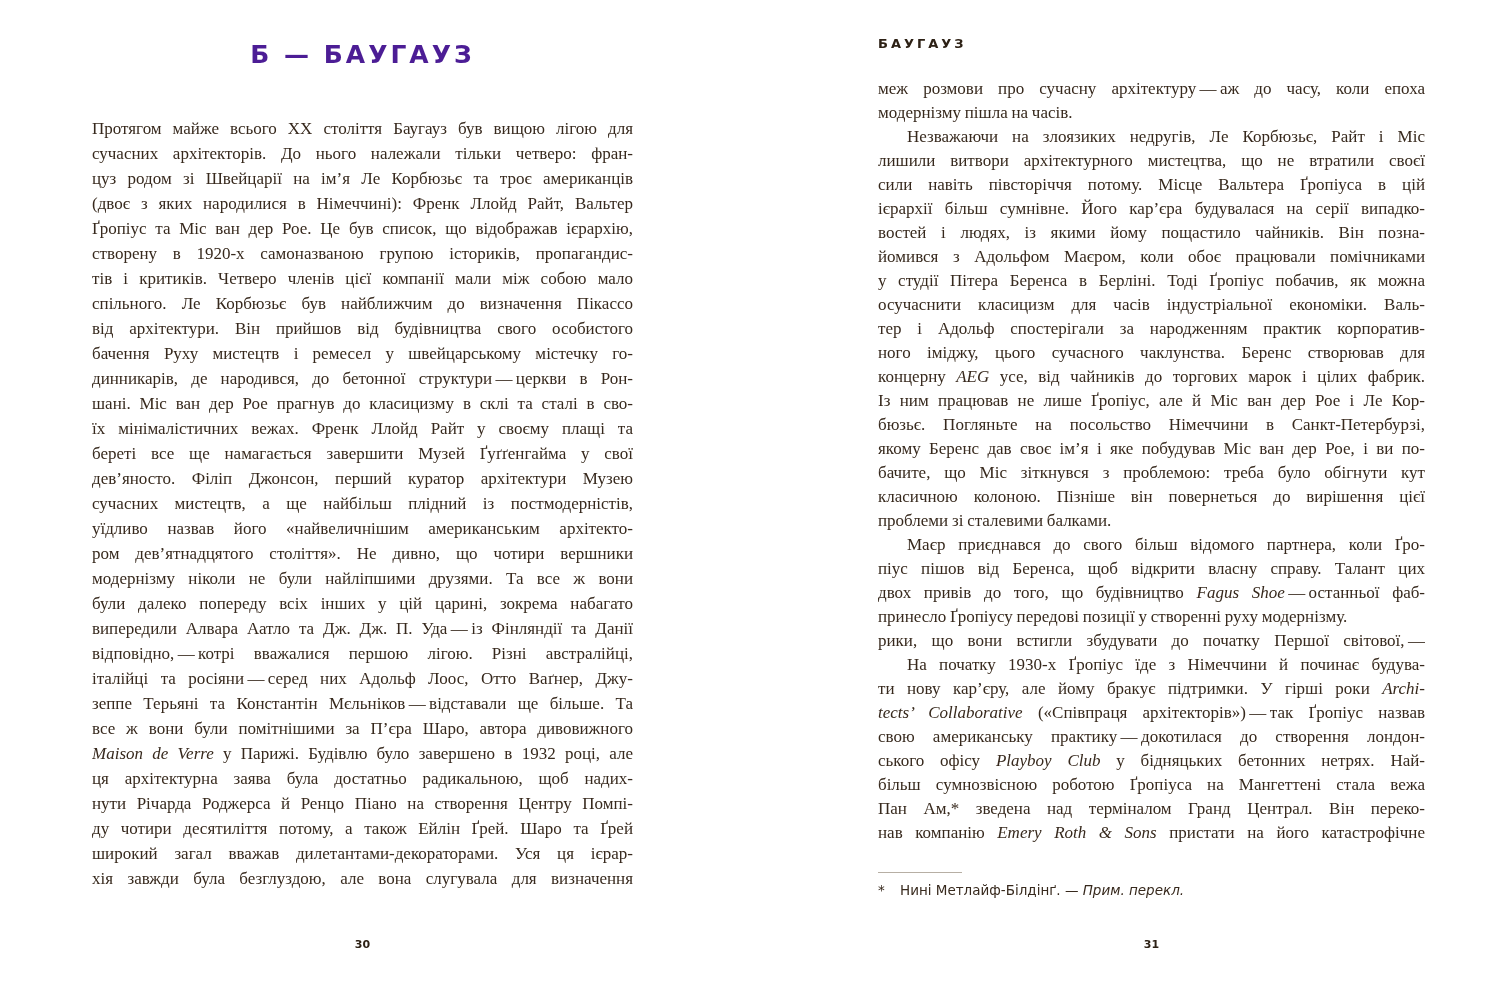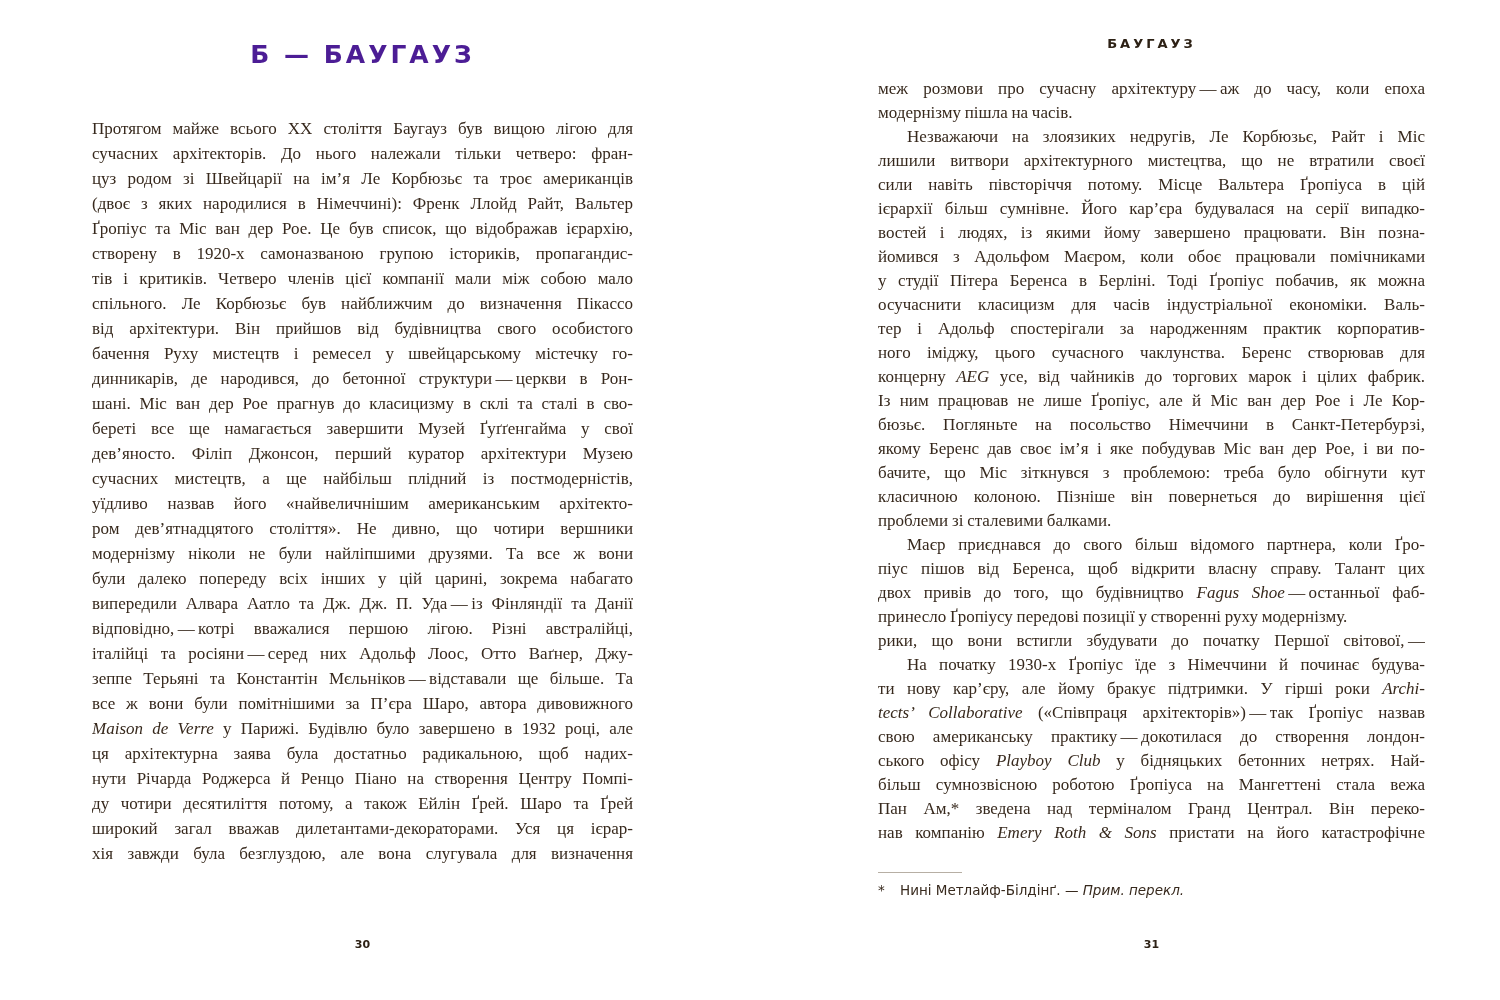--- a/index.html
+++ b/index.html
@@ -13,21 +13,21 @@
   .page-left{left:92px;width:541px;}
   .page-right{left:878px;width:547px;}
 
   .chapter-title{
     position:absolute;top:40px;left:0;width:100%;text-align:center;
     font-family:"DejaVu Sans","Liberation Sans",sans-serif;
     font-weight:700;font-size:25px;letter-spacing:3px;color:#4c1d95;
     white-space:nowrap;
   }
   .running-header{
-    position:absolute;top:36px;left:0;width:100%;text-align:center;
+    position:absolute;top:36px;left:0;width:100%;text-align:left;
     font-family:"DejaVu Sans","Liberation Sans",sans-serif;
     font-weight:700;font-size:13px;letter-spacing:3px;color:#2d2115;
     white-space:nowrap;
   }
 
   .page-body{position:absolute;left:0;width:100%;}
   .page-left .page-body{top:116px;}
   .page-right .page-body{top:77px;}
 
   .tl{
@@ -68,20 +68,21 @@
       <div class="tl">цуз родом зі Швейцарії на ім’я Ле Корбюзьє та троє американців</div>
       <div class="tl">(двоє з яких народилися в Німеччині): Френк Ллойд Райт, Вальтер</div>
       <div class="tl">Ґропіус та Міс ван дер Рое. Це був список, що відображав ієрархію,</div>
       <div class="tl">створену в 1920-х самоназваною групою істориків, пропагандис-</div>
       <div class="tl">тів і критиків. Четверо членів цієї компанії мали між собою мало</div>
       <div class="tl">спільного. Ле Корбюзьє був найближчим до визначення Пікассо</div>
       <div class="tl">від архітектури. Він прийшов від будівництва свого особистого</div>
       <div class="tl">бачення Руху мистецтв і ремесел у швейцарському містечку го-</div>
       <div class="tl">динникарів, де народився, до бетонної структури — церкви в Рон-</div>
       <div class="tl">шані. Міс ван дер Рое прагнув до класицизму в склі та сталі в сво-</div>
+      <div class="tl">їх мінімалістичних вежах. Френк Ллойд Райт у своєму плащі та</div>
       <div class="tl">береті все ще намагається завершити Музей Ґуґґенгайма у свої</div>
       <div class="tl">дев’яносто. Філіп Джонсон, перший куратор архітектури Музею</div>
       <div class="tl">сучасних мистецтв, а ще найбільш плідний із постмодерністів,</div>
       <div class="tl">уїдливо назвав його «найвеличнішим американським архітекто-</div>
       <div class="tl">ром дев’ятнадцятого століття». Не дивно, що чотири вершники</div>
       <div class="tl">модернізму ніколи не були найліпшими друзями. Та все ж вони</div>
       <div class="tl">були далеко попереду всіх інших у цій царині, зокрема набагато</div>
       <div class="tl">випередили Алвара Аатло та Дж. Дж. П. Уда — із Фінляндії та Данії</div>
       <div class="tl">відповідно, — котрі вважалися першою лігою. Різні австралійці,</div>
       <div class="tl">італійці та росіяни — серед них Адольф Лоос, Отто Ваґнер, Джу-</div>
@@ -99,21 +100,21 @@
 
 <div class="page page-right">
   <div class="running-header">БАУГАУЗ</div>
   <div class="page-body" id="right-body">
       <div class="tl">меж розмови про сучасну архітектуру — аж до часу, коли епоха</div>
       <div class="tl end">модернізму пішла на часів.</div>
       <div class="tl ind">Незважаючи на злоязиких недругів, Ле Корбюзьє, Райт і Міс</div>
       <div class="tl">лишили витвори архітектурного мистецтва, що не втратили своєї</div>
       <div class="tl">сили навіть півсторіччя потому. Місце Вальтера Ґропіуса в цій</div>
       <div class="tl">ієрархії більш сумнівне. Його кар’єра будувалася на серії випадко-</div>
-      <div class="tl">востей і людях, із якими йому завершено працювати. Він позна-</div>
+      <div class="tl">востей і людях, із якими йому пощастило чайників. Він позна-</div>
       <div class="tl">йомився з Адольфом Маєром, коли обоє працювали помічниками</div>
       <div class="tl">у студії Пітера Беренса в Берліні. Тоді Ґропіус побачив, як можна</div>
       <div class="tl">осучаснити класицизм для часів індустріальної економіки. Валь-</div>
       <div class="tl">тер і Адольф спостерігали за народженням практик корпоратив-</div>
       <div class="tl">ного іміджу, цього сучасного чаклунства. Беренс створював для</div>
       <div class="tl">концерну <i>AEG</i> усе, від чайників до торгових марок і цілих фабрик.</div>
       <div class="tl">Із ним працював не лише Ґропіус, але й Міс ван дер Рое і Ле Кор-</div>
       <div class="tl">бюзьє. Погляньте на посольство Німеччини в Санкт-Петербурзі,</div>
       <div class="tl">якому Беренс дав своє ім’я і яке побудував Міс ван дер Рое, і ви по-</div>
       <div class="tl">бачите, що Міс зіткнувся з проблемою: треба було обігнути кут</div>

